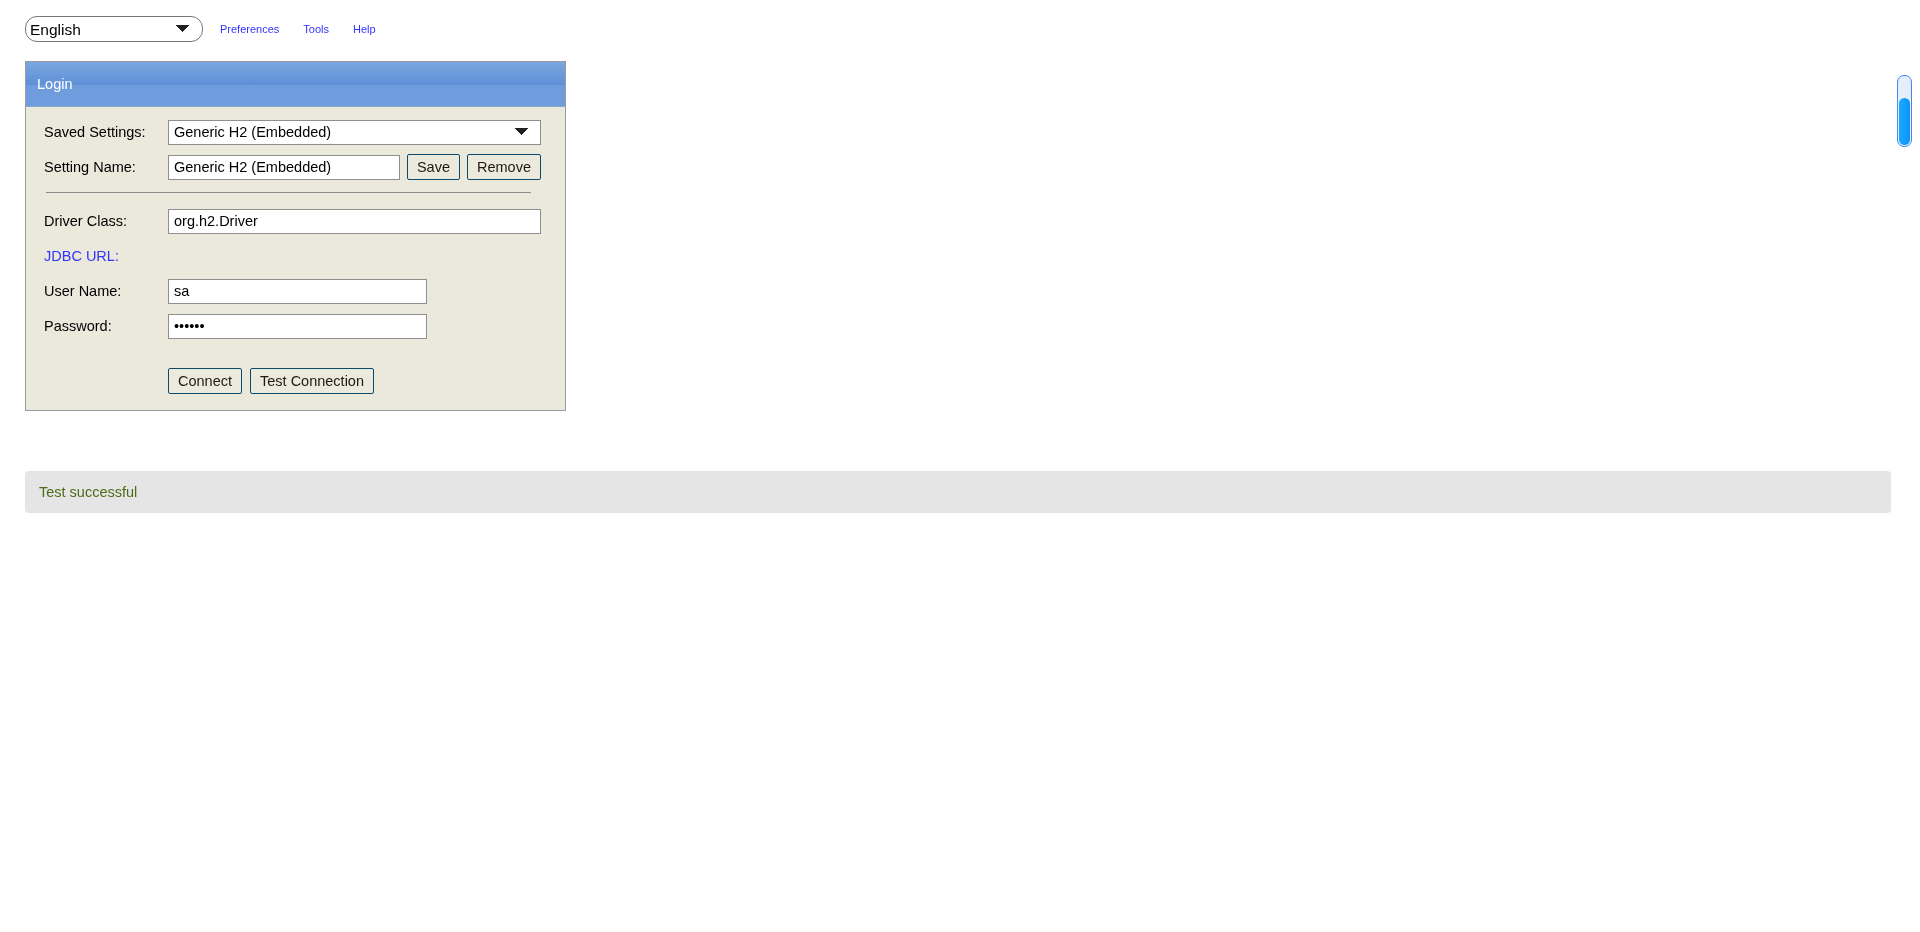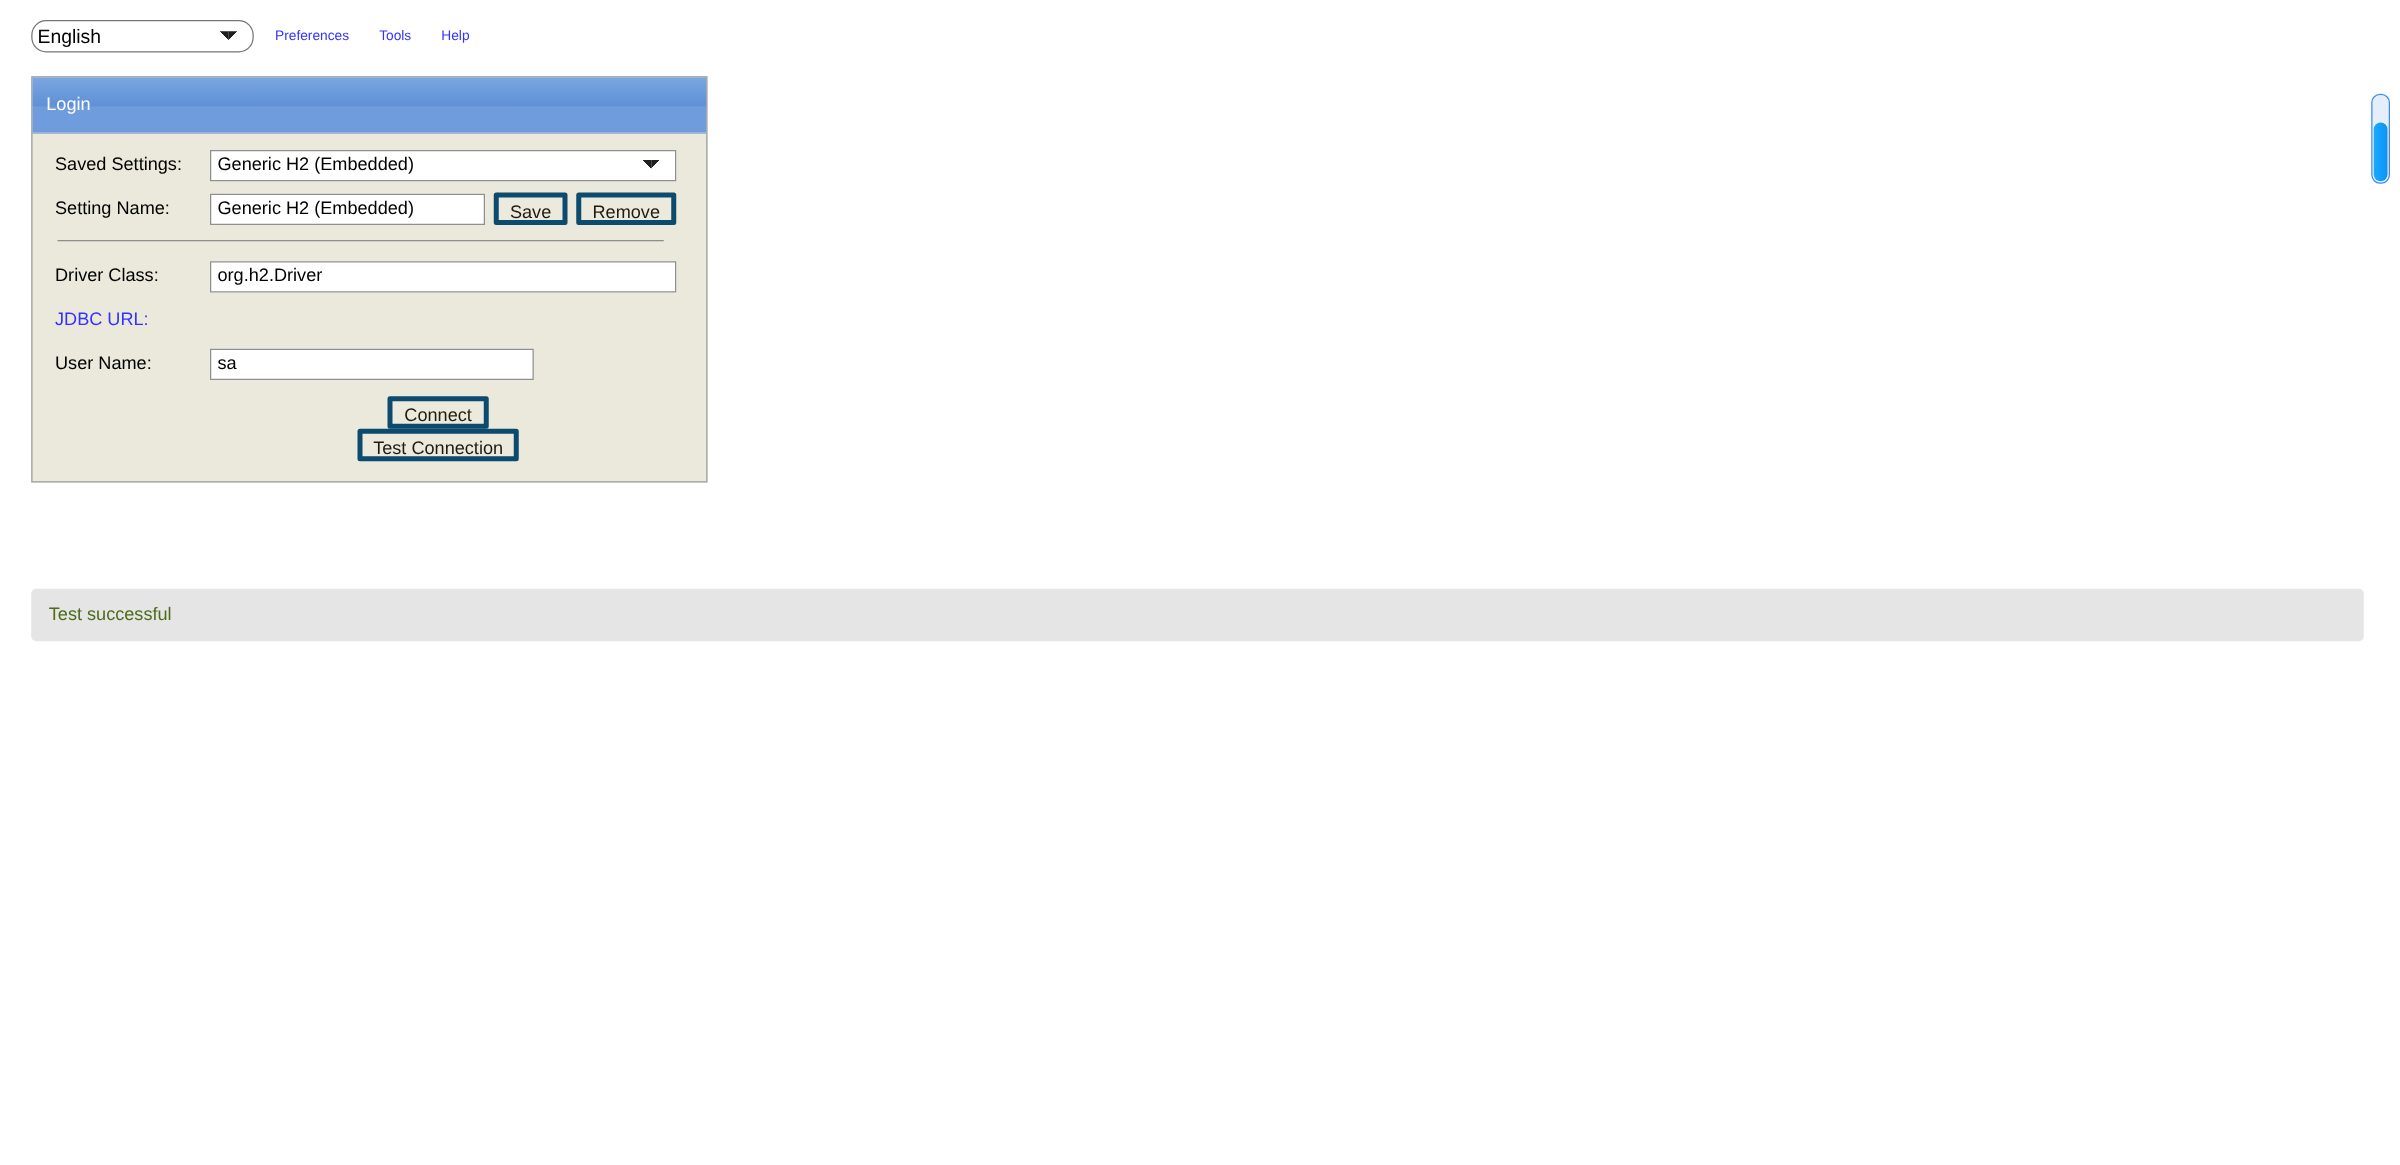--- a/index.html
+++ b/index.html
@@ -135,41 +135,40 @@
     background-size: 7px 7px, 7px 7px;
     background-repeat: no-repeat;
   }
 
   .btn {
     height: 26px;
     font-family: "Liberation Sans", sans-serif;
     font-size: 14.5px;
     color: #201a10;
     background: #eceadd;
-    border: 4px solid #0c4a6e;
+    border: 1px solid #0c4a6e;
     border-radius: 2px;
     padding: 0 9px;
     margin-left: 7px;
     cursor: pointer;
     line-height: 24px;
   }
   .btn-first { margin-left: 7px; }
 
   .divider {
     height: 1px;
     background: #8d8d8d;
     margin: 12px 10px 15px 10px;
   }
 
   .btn-row {
     display: flex;
     align-items: center;
-    margin-top: 13px;
+    margin-top: 29px;
     padding-left: 132px;
-    flex-direction: column;
   }
   .btn-row .btn { margin-left: 0; margin-right: 8px; }
 
   
   .status-bar {
     position: absolute;
     left: 25px;
     top: 471px;
     width: 1866px;
     height: 42px;
@@ -247,20 +246,24 @@
 
     <div class="form-row">
       <span class="form-label link">JDBC URL:</span>
     </div>
 
     <div class="form-row">
       <span class="form-label">User Name:</span>
       <input class="txt txt-mid" type="text" value="sa" style="">
     </div>
 
+    <div class="form-row">
+      <span class="form-label">Password:</span>
+      <input class="txt txt-mid" type="text" value="••••••" style="">
+    </div>
 
     <div class="btn-row">
       <button class="btn">Connect</button>
       <button class="btn">Test Connection</button>
     </div>
 
   </div>
 </div>
 
 <div class="status-bar">

